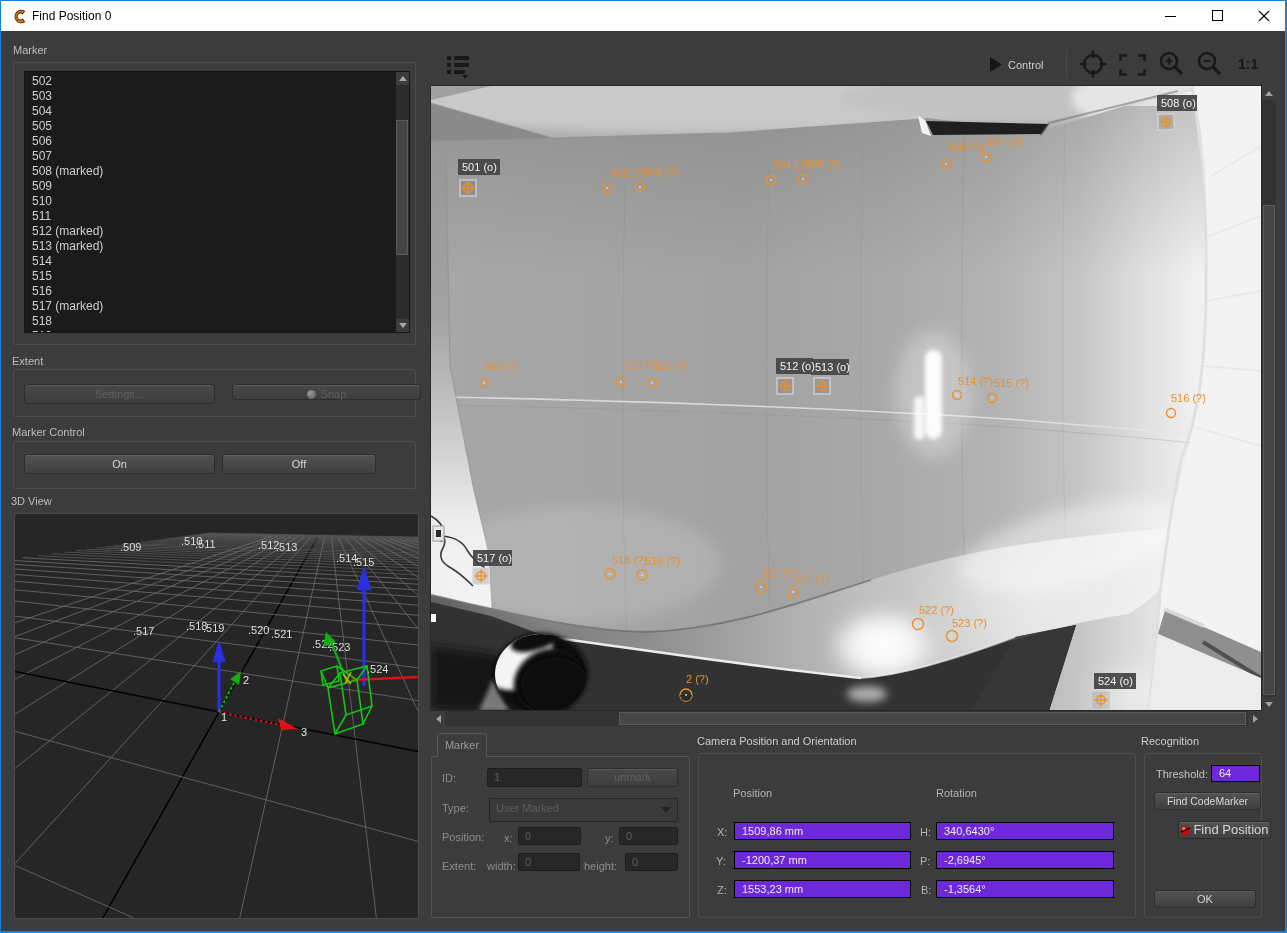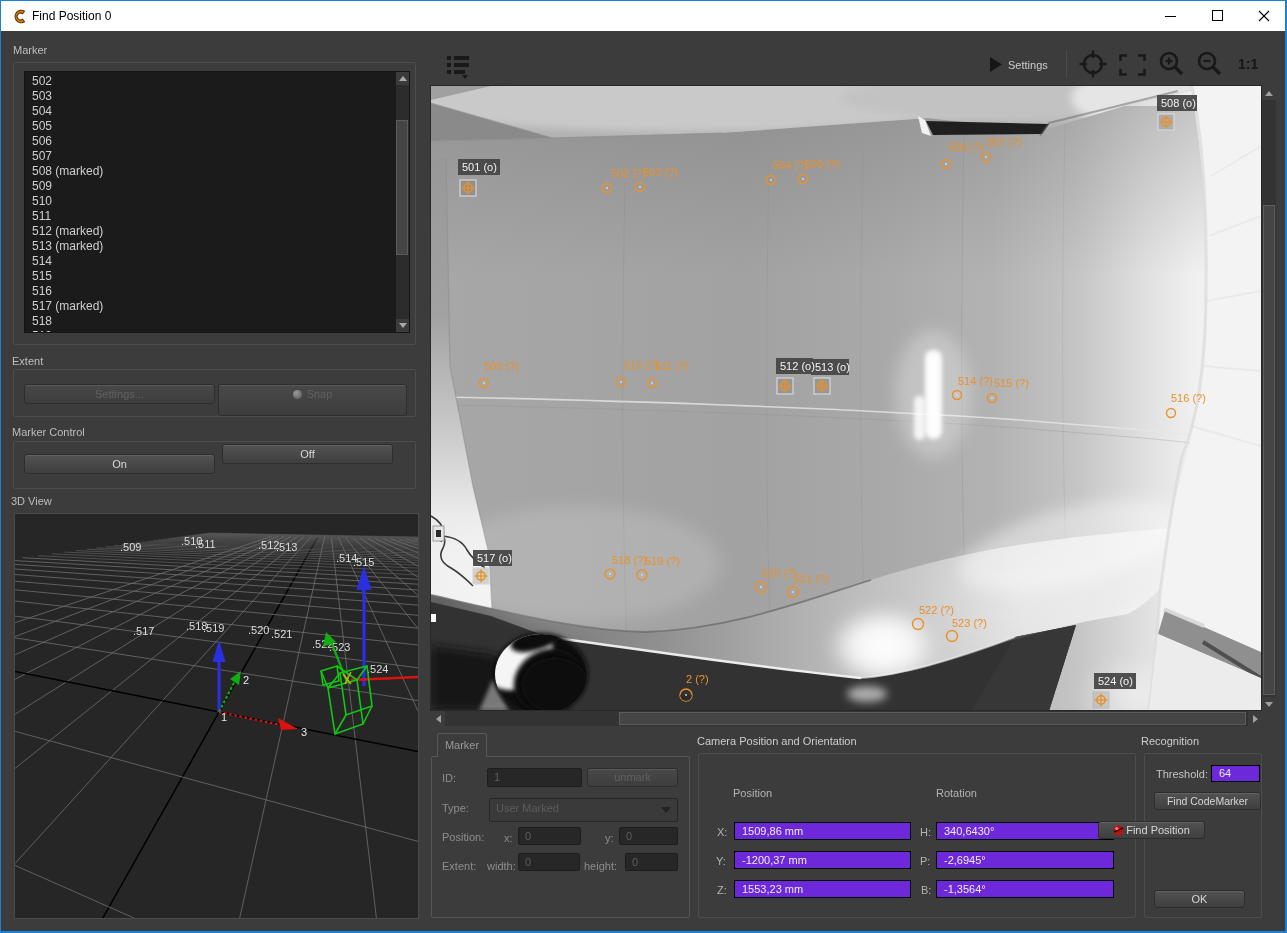--- a/index.html
+++ b/index.html
@@ -57,44 +57,44 @@
       <div class="tri" style="border-left:4px solid transparent;border-right:4px solid transparent;border-bottom:5px solid #a8a8a8"></div>
     </div>
 <div class="sbbtn" style="left:396px;top:319px;width:13px;height:13px">
       <div class="tri" style="border-left:4px solid transparent;border-right:4px solid transparent;border-top:5px solid #a8a8a8"></div>
     </div>
 <div class="sbthumb" style="left:396px;top:120px;width:12px;height:135px"></div>
 
 <div class="lbl" style="left:12px;top:355px">Extent</div>
 <div class="grp" style="left:13px;top:369px;width:403px;height:48px"></div>
 <div class="btn dis" style="left:24px;top:384px;width:191px;height:20px">Settings...</div>
-<div class="btn dis" style="left:218px;top:384px;width:189px;height:32px"><span style="display:inline-block;width:9px;height:9px;border-radius:50%;background:radial-gradient(circle at 35% 30%,#9a9a9a,#555);vertical-align:-1px;margin-right:5px"></span>Snap</div>
+<div class="btn dis" style="left:232px;top:384px;width:189px;height:16px"><span style="display:inline-block;width:9px;height:9px;border-radius:50%;background:radial-gradient(circle at 35% 30%,#9a9a9a,#555);vertical-align:-1px;margin-right:5px"></span>Snap</div>
 
 <div class="lbl" style="left:12px;top:426px">Marker Control</div>
 <div class="grp" style="left:13px;top:441px;width:403px;height:48px"></div>
 <div class="btn" style="left:24px;top:454px;width:191px;height:20px">On</div>
-<div class="btn" style="left:222px;top:444px;width:171px;height:20px">Off</div>
+<div class="btn" style="left:222px;top:454px;width:154px;height:20px">Off</div>
 
 <div class="lbl" style="left:11px;top:495px">3D View</div>
 
 <svg class="tbi" style="left:445px;top:52px" width="28" height="28" viewBox="0 0 28 28">
  <g fill="#191919">
         <rect x="2" y="4" width="4" height="4"></rect>
         <rect x="9" y="4" width="15" height="4"></rect>
  <rect x="2" y="11" width="4" height="4"></rect>
         <rect x="9" y="11" width="15" height="4"></rect>
  <rect x="2" y="18" width="4" height="4"></rect>
         <rect x="9" y="18" width="11" height="4"></rect>
  <path d="M17 23 l6 0 -3 4 z"></path>
       </g>
 </svg>
 <svg class="tbi" style="left:988px;top:56px" width="16" height="17" viewBox="0 0 16 17">
  <path d="M2 1 L14 8.5 L2 16 Z" fill="#161616"></path>
 </svg>
-<div class="lbl" style="left:1008px;top:59px;color:#cdcdcd">Settings</div>
+<div class="lbl" style="left:1008px;top:59px;color:#cdcdcd">Control</div>
 <div style="position:absolute;left:1066px;top:50px;width:1px;height:28px;background:#2e2e2e;border-right:1px solid #4b4b4b"></div>
 <svg class="tbi" style="left:1078px;top:49px" width="30" height="30" viewBox="0 0 30 30">
  <circle cx="15" cy="15" r="9" fill="none" stroke="#191919" stroke-width="2.6"></circle>
  <line x1="15" y1="1.5" x2="15" y2="9" stroke="#191919" stroke-width="2.4"></line>
  <line x1="15" y1="21" x2="15" y2="28.5" stroke="#191919" stroke-width="2.4"></line>
  <line x1="1.5" y1="15" x2="9" y2="15" stroke="#191919" stroke-width="2.4"></line>
  <line x1="21" y1="15" x2="28.5" y2="15" stroke="#191919" stroke-width="2.4"></line>
 </svg>
 <svg class="tbi" style="left:1119px;top:54px" width="27" height="22" viewBox="0 0 27 22">
  <g fill="none" stroke="#191919" stroke-width="2.6">
@@ -515,20 +515,20 @@
 <div class="lbl" style="left:920px;top:855px;color:#b3b3b3">P:</div>
 <div class="vfield" style="left:936px;top:851px;width:178px;height:18px">-2,6945°</div>
 <div class="lbl" style="left:921px;top:884px;color:#b3b3b3">B:</div>
 <div class="vfield" style="left:936px;top:880px;width:178px;height:18px">-1,3564°</div>
 
 <div class="lbl" style="left:1141px;top:735px;color:#cdcdcd">Recognition</div>
 <div class="grp" style="left:1144px;top:753px;width:118px;height:165px"></div>
 <div class="lbl" style="left:1156px;top:768px;color:#c3c3c3">Threshold:</div>
 <div class="vfield" style="left:1211px;top:765px;width:49px;height:17px;line-height:15px">64</div>
 <div class="btn" style="left:1154px;top:792px;width:107px;height:18px;line-height:16px;font-size:10.5px">Find CodeMarker</div>
-<div class="btn" style="left:1098px;top:821px;width:107px;height:18px;line-height:16px;font-size:11px">
+<div class="btn" style="left:1178px;top:821px;width:93px;height:18px;line-height:16px;font-size:13px">
  <svg style="vertical-align:-2px;margin-right:2px" width="11" height="11" viewBox="0 0 11 11">
   <circle cx="5.5" cy="5.5" r="5" fill="#c01010"></circle>
   <path d="M1 7 L10 3" stroke="#300" stroke-width="1.6"></path>
   <circle cx="3.8" cy="3.6" r="1.6" fill="#ff7a7a"></circle>
  </svg>Find Position</div>
-<div class="btn" style="left:1154px;top:890px;width:91px;height:18px;line-height:16px">OK</div>
+<div class="btn" style="left:1154px;top:890px;width:102px;height:18px;line-height:16px">OK</div>
 
 </div>
 </body></html>

